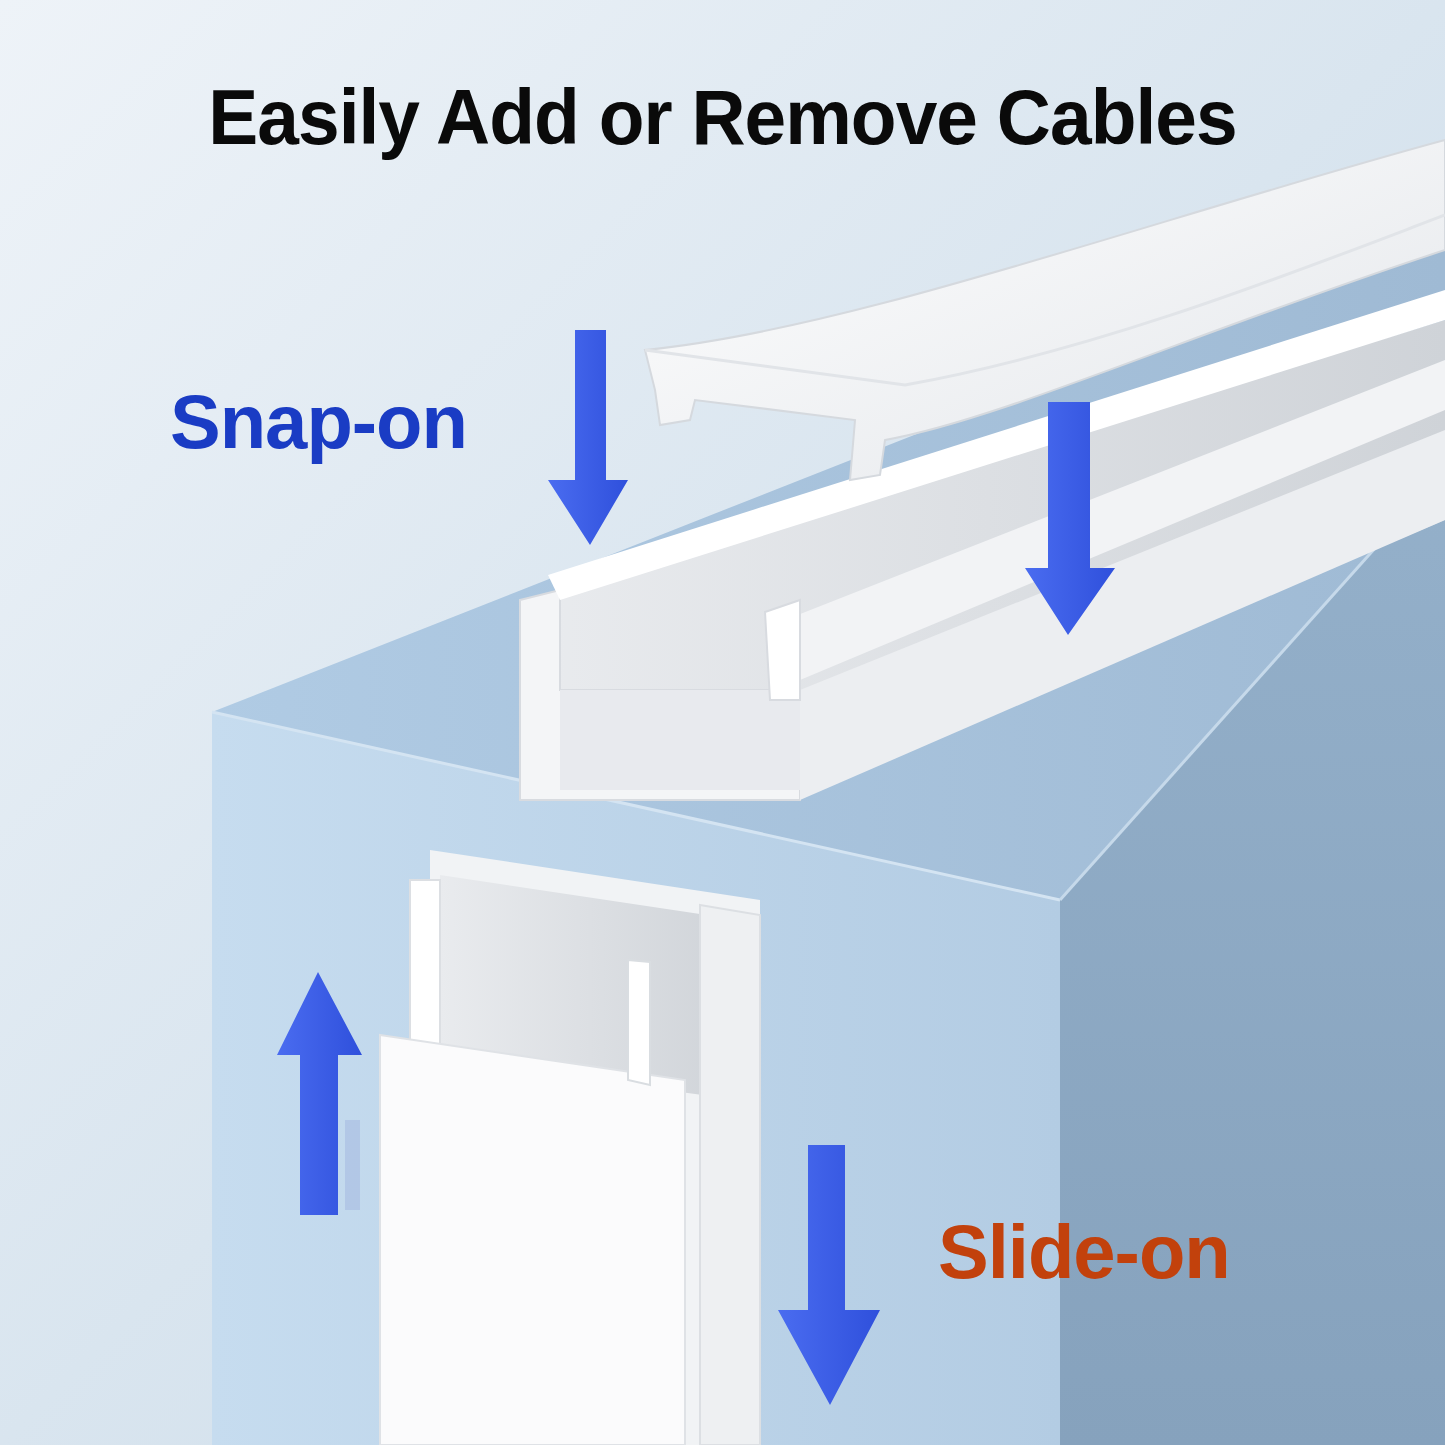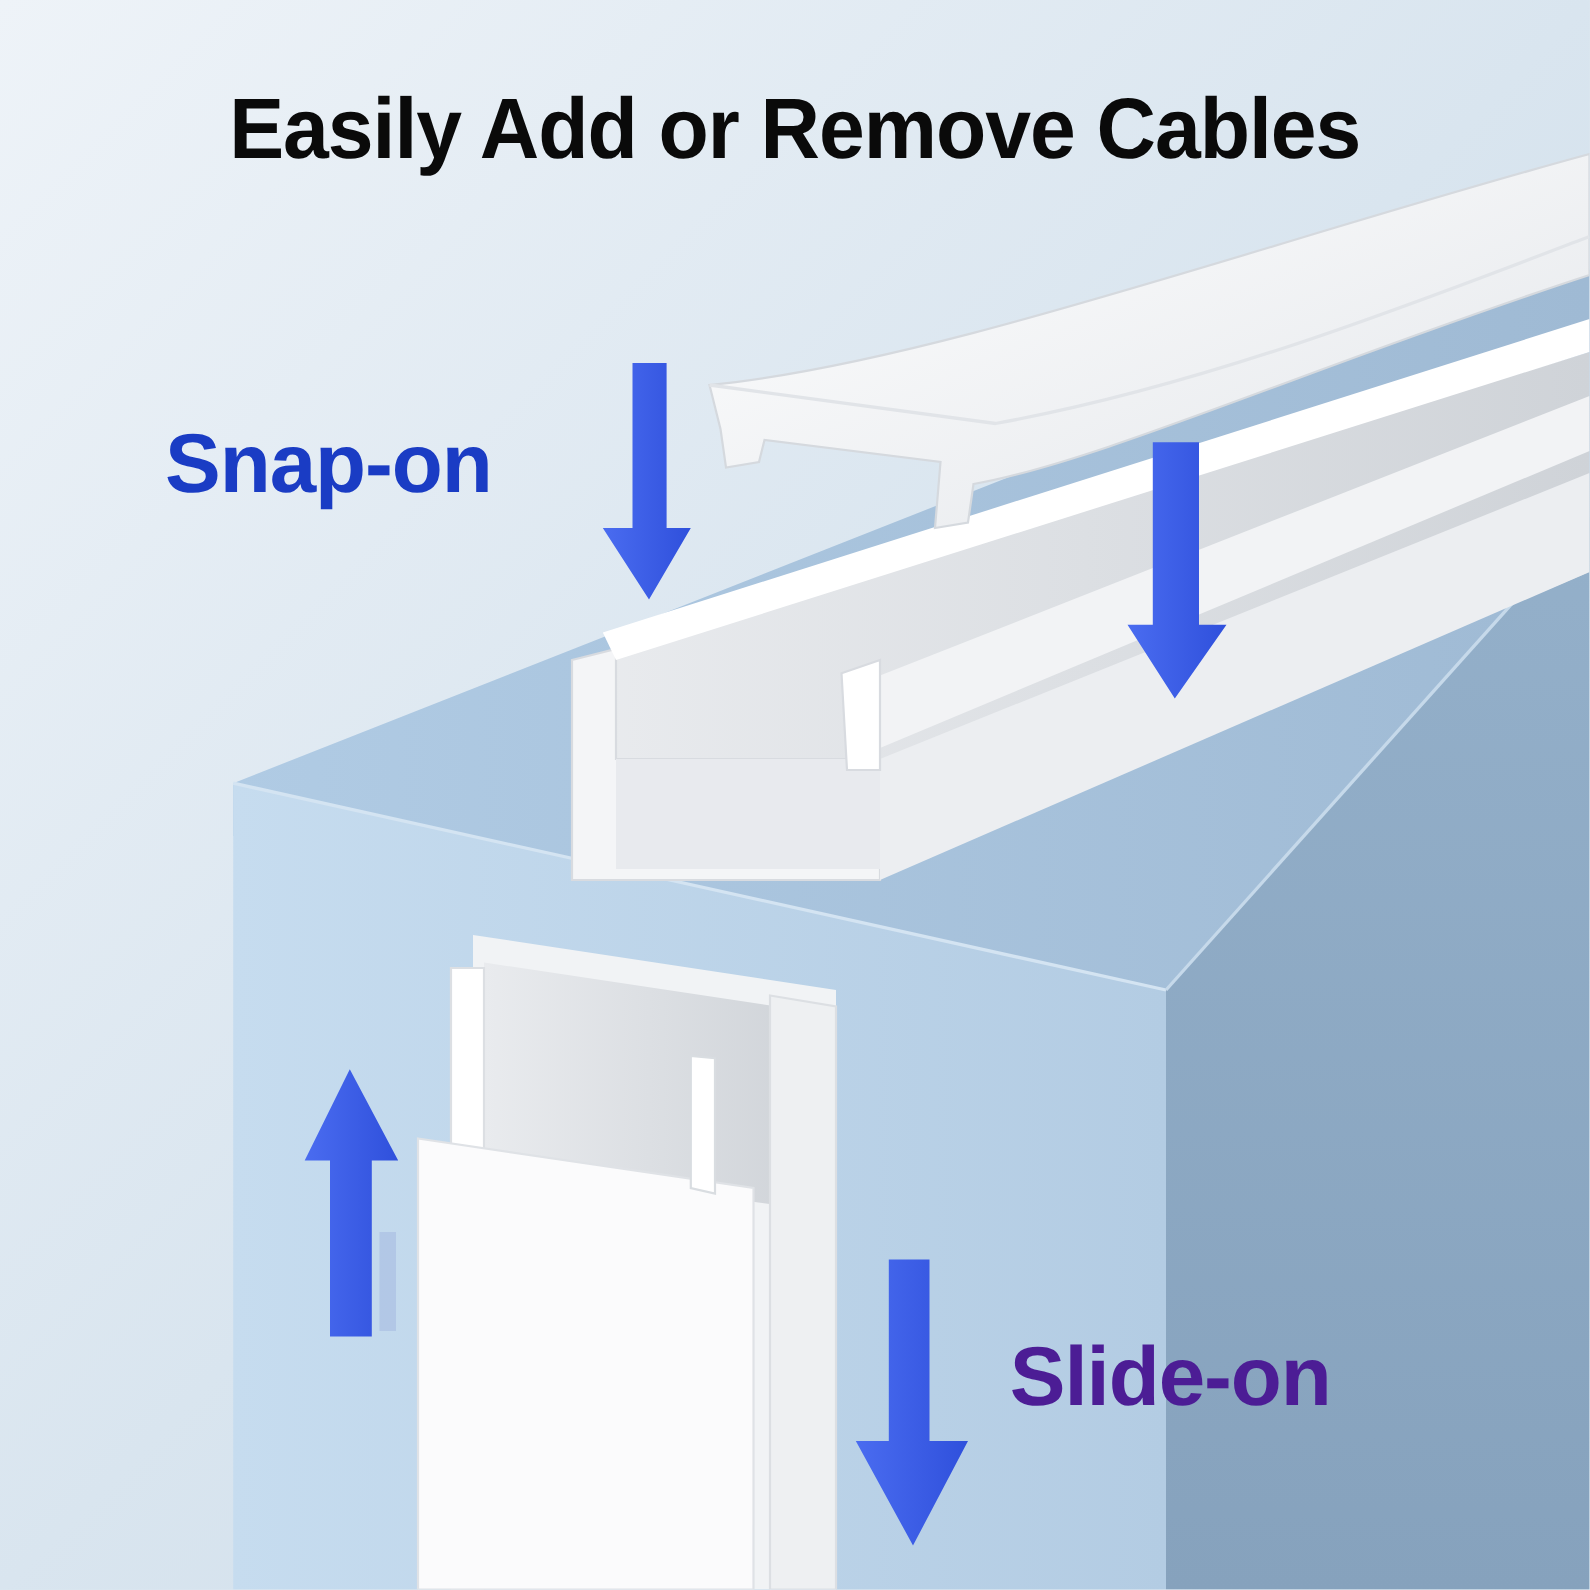--- a/index.html
+++ b/index.html
@@ -2,21 +2,21 @@
 <html><head>
 <meta charset="utf-8">
 <style>
   html, body { margin: 0; padding: 0; }
   body { width: 1445px; height: 1445px; overflow: hidden; position: relative;
          font-family: "Liberation Sans", sans-serif; background: #dbe6ef; }
   .scene { position: absolute; left: 0; top: 0; width: 1445px; height: 1445px; }
   .title { position: absolute; left: 0; top: 72px; width: 1445px; text-align: center;
            font-size: 78px; font-weight: bold; color: #0a0a0a; letter-spacing: -1px;
            transform: scaleX(0.96); }
-  .label { position: absolute; font-size: 76px; font-weight: bold; letter-spacing: -1px; }
+  .label { position: absolute; font-size: 76px; font-weight: bold; letter-spacing: -1px; margin-left: 20px; }
   .snap { left: 150px; top: 378px; }
   .slide { left: 918px; top: 1208px; }
 </style>
 </head>
 <body>
 
 <svg class="scene" viewBox="0 0 1445 1445" xmlns="http://www.w3.org/2000/svg">
   <defs>
     <linearGradient id="bg" x1="0" y1="0" x2="1" y2="1">
       <stop offset="0" stop-color="#eef3f8"></stop>
@@ -93,13 +93,13 @@
     <polygon points="330,1120 345,1120 345,1210 360,1210 360,1120" fill="#a2b6e0" opacity="0.5"></polygon>
     <polygon points="300,1215 338,1215 338,1055 362,1055 318,972 277,1055 300,1055" fill="url(#arrowG)"></polygon>
   </g>
   <g>
     <polygon points="808,1145 845,1145 845,1310 880,1310 830,1405 778,1310 808,1310" fill="url(#arrowG)"></polygon>
   </g>
 </svg>
 
 <div class="title">Easily Add or Remove Cables</div>
 <div class="label snap" style="color:#1a3cc4">Snap-on</div>
-<div class="label slide" style="color:#4c1d95">Slide-on</div>
+<div class="label slide" style="color:#c2410c">Slide-on</div>
 
 </body></html>

